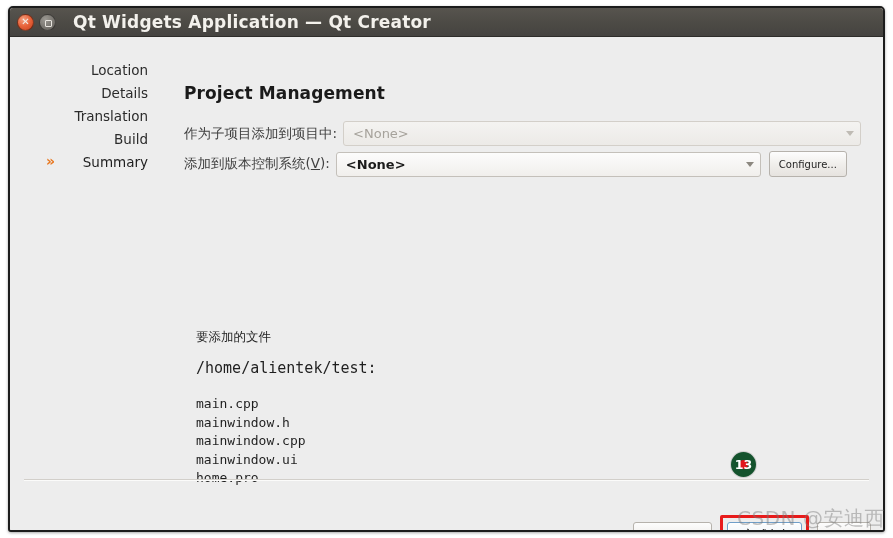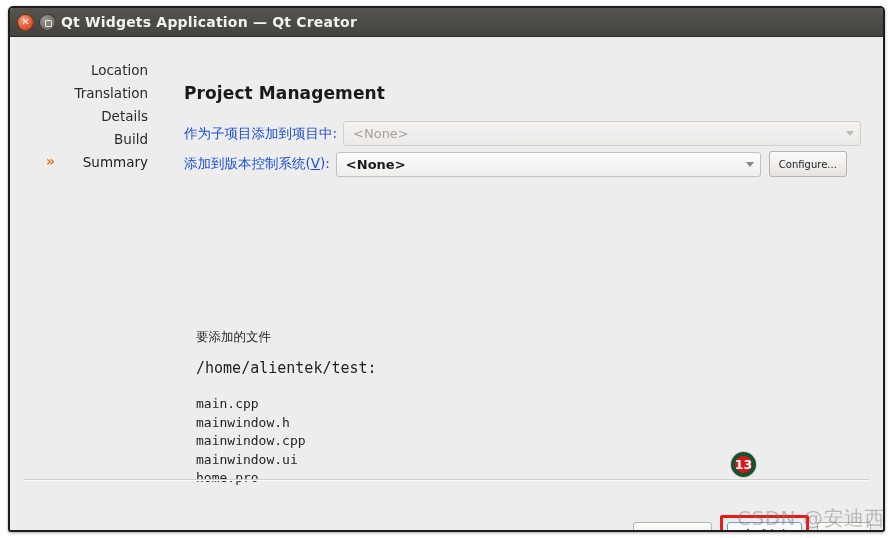--- a/index.html
+++ b/index.html
@@ -63,22 +63,23 @@
   }
   .winbtn.max .glyph-sq {
     position: absolute;
     left: 5px; top: 5px;
     width: 7px; height: 7px;
     border: 1.5px solid #e8e5df;
     border-radius: 1px;
   }
   #title-text {
     color: #f3f1ec;
-    font-size: 14px;
+    font-size: 17px;
     font-weight: bold;
+    margin-left: 12px;
     letter-spacing: .2px;
     white-space: nowrap;
   }
 
   
   #body {
     position: relative;
     height: 495px;
     background: #ededed;
   }
@@ -124,21 +125,21 @@
     position: absolute;
     left: 174px;
     display: flex;
     align-items: center;
   }
   #row-subproject { top: 84px; }
   #row-vcs { top: 114px; }
 
   .form-label {
     font-size: 13.5px;
-    color: #1d4ed8;
+    color: #404040;
     white-space: nowrap;
     text-align: center;
   }
   .form-label .accel { text-decoration: underline; }
 
   .combo {
     height: 25px;
     border: 1px solid #c4c0ba;
     border-radius: 3px;
     background: linear-gradient(to bottom, #fcfcfc 0%, #f1efec 100%);
@@ -253,21 +254,21 @@
     white-space: nowrap;
   }
 
   
   #badge {
     position: absolute;
     left: 731px; top: 452px;
     width: 25px; height: 25px;
     border-radius: 50%;
     background: #e0161b;
-    border: 4px solid #14532d;
+    border: 8px solid #14532d;
     box-shadow: 0 0 0 1px rgba(0,0,0,.12);
     color: #ffffff;
     font-size: 12.5px;
     font-weight: bold;
     display: flex;
     align-items: center;
     justify-content: center;
     z-index: 6;
   }
 
@@ -300,24 +301,24 @@
       <div id="title-text">Qt Widgets Application — Qt Creator</div>
     </div>
 
     <div id="body">
 
       <div id="sidebar">
         <div class="side-item">
           <span>Location</span>
         </div>
         <div class="side-item">
+          <span>Details</span>
+        </div>
+        <div class="side-item">
           <span>Translation</span>
-        </div>
-        <div class="side-item">
-          <span>Details</span>
         </div>
         <div class="side-item">
           <span>Build</span>
         </div>
         <div class="side-item current">
           <span class="chev">»</span>
           <span>Summary</span>
         </div>
       </div>
 

